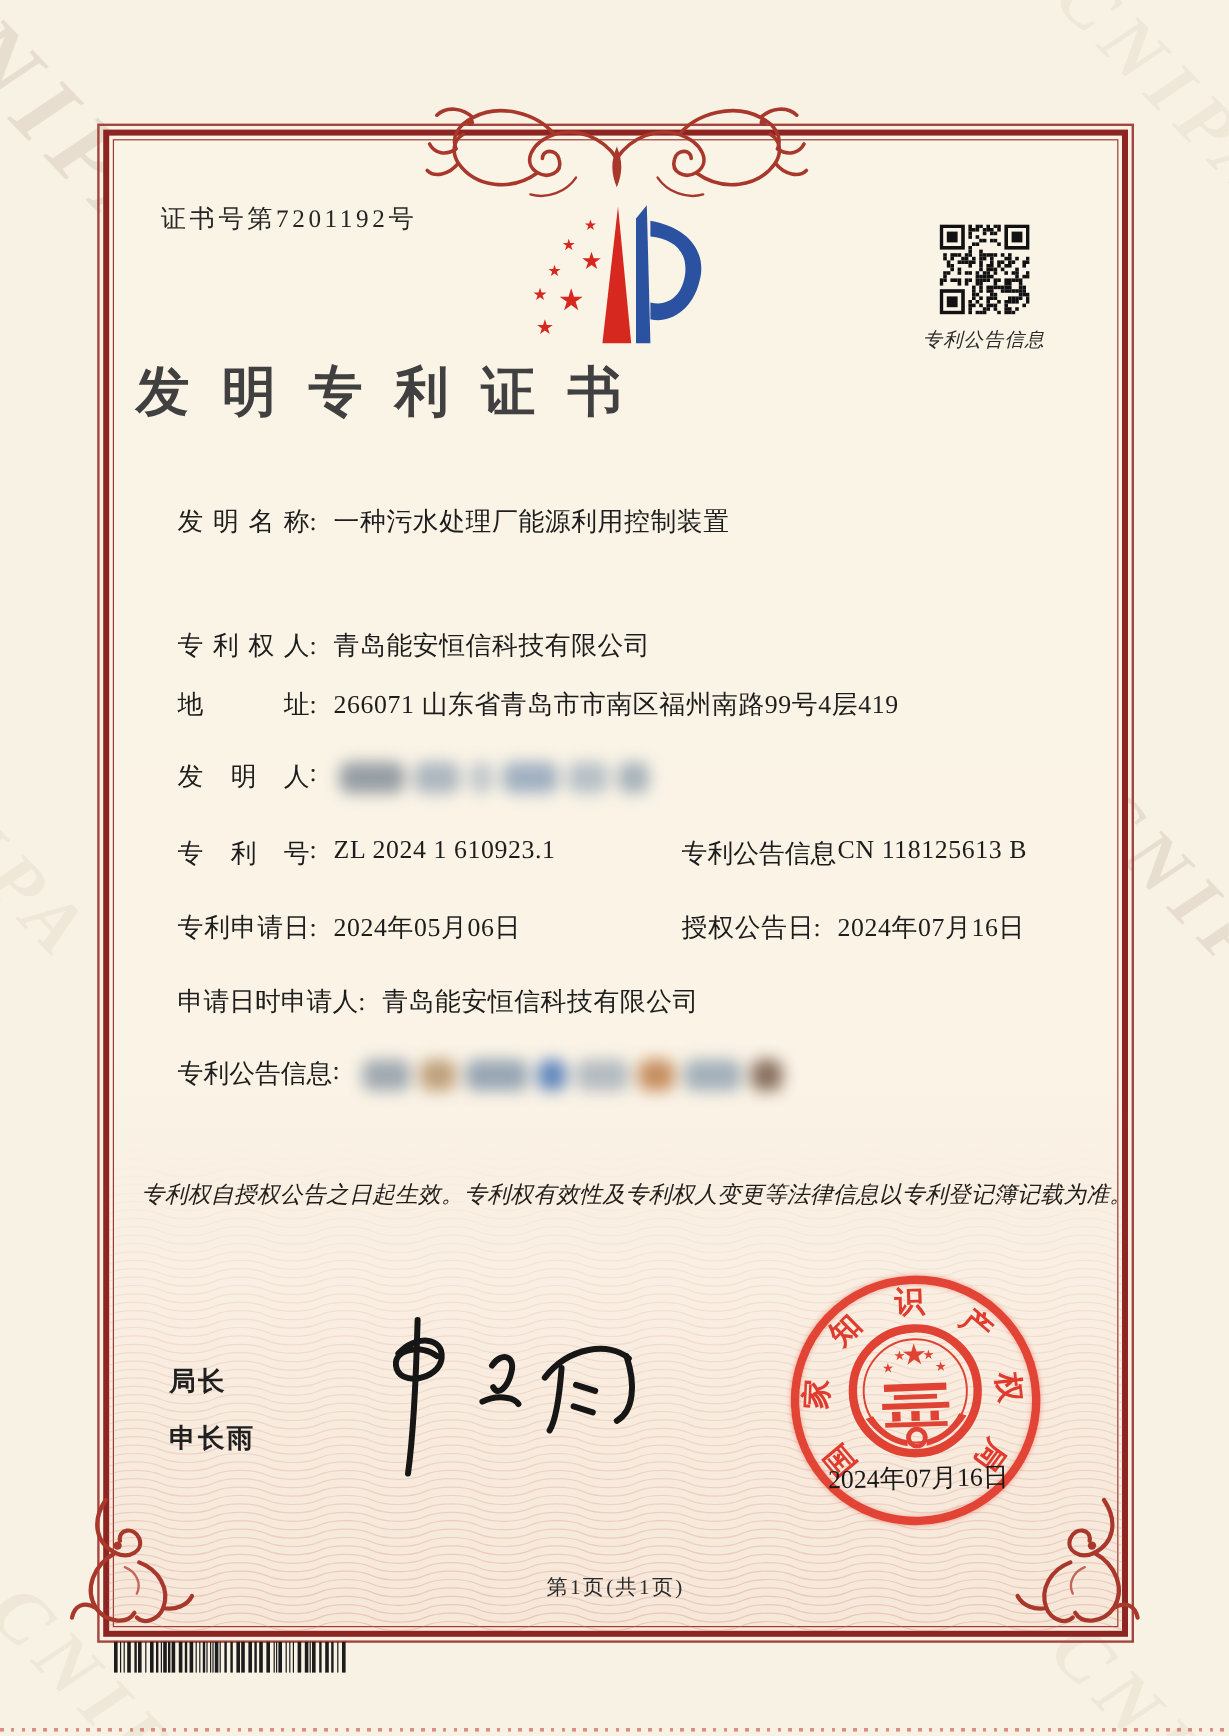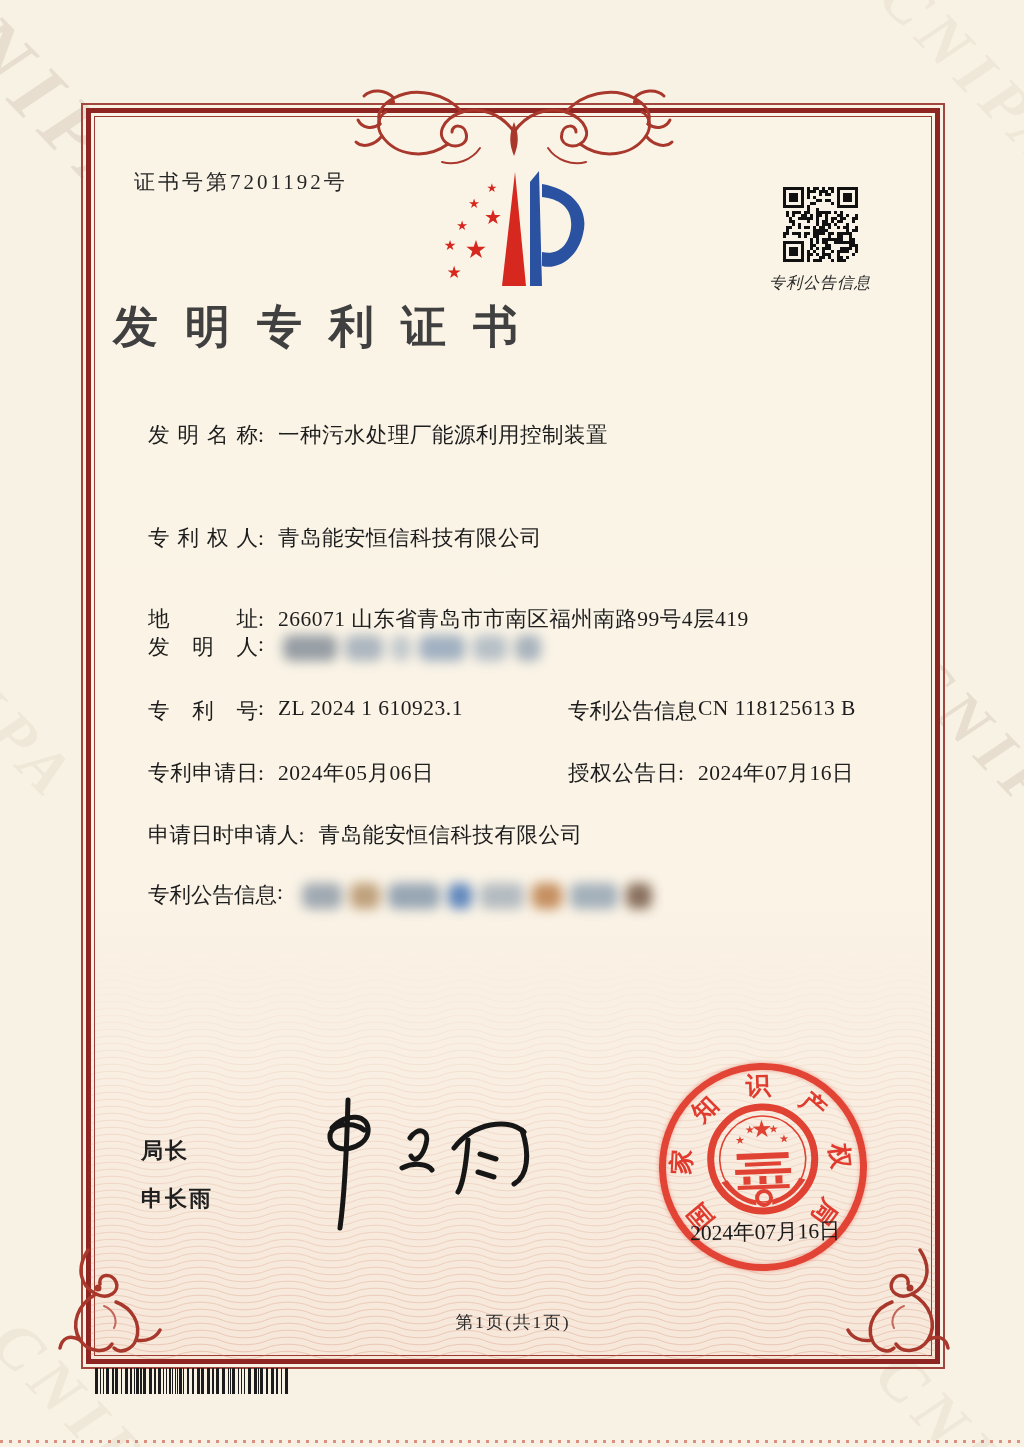--- a/index.html
+++ b/index.html
@@ -430,21 +430,21 @@
 <div class="qr-caption">专利公告信息</div>
 
 <div class="title">发明专利证书</div>
 
 <div class="row" style="top:420px;">
   <span class="lbl">发明名称</span><span class="cln">:</span><span class="val">一种污水处理厂能源利用控制装置</span>
 </div>
 <div class="row" style="top:508px;margin-top:15px;">
   <span class="lbl">专利权人</span><span class="cln">:</span><span class="val">青岛能安恒信科技有限公司</span>
 </div>
-<div class="row" style="top:604px;">
+<div class="row" style="top:572px;">
   <span class="lbl">地址</span><span class="cln">:</span><span class="val">266071 山东省青岛市市南区福州南路99号4层419</span>
 </div>
 <div class="row" style="top:632px;">
   <span class="lbl">发明人</span><span class="cln">:</span>
   <span class="redact">
     <i style="width:54px;background:#7d8894;"></i><i style="width:38px;background:#9aa8b6;"></i><i style="width:20px;background:#b4bec6;"></i><i style="width:46px;background:#8ba0b8;"></i><i style="width:34px;background:#a7b4c0;"></i><i style="width:26px;background:#93a3b2;"></i>
   </span>
 </div>
 <div class="row" style="top:696px;">
   <span class="lbl">专利号</span><span class="cln">:</span><span class="val">ZL 2024 1 610923.1</span>
@@ -458,20 +458,21 @@
   <span class="lbl wide">申请日时申请人</span><span class="cln">:</span><span class="val">青岛能安恒信科技有限公司</span>
 </div>
 <div class="row" style="top:880px;">
   <span class="lbl wide">专利公告信息</span><span class="cln">:</span>
   <span class="redact">
     <i style="width:40px;background:#8a97a5;"></i><i style="width:30px;background:#b08d62;"></i><i style="width:52px;background:#7f93a8;"></i><i style="width:24px;background:#3d6fb4;"></i><i style="width:44px;background:#a3aeb8;"></i><i style="width:30px;background:#b8763e;"></i><i style="width:48px;background:#8ea0b0;"></i><i style="width:26px;background:#6d4f3c;"></i>
   </span>
 </div>
 
 <div class="legal" style="top:978px;">
+  <div class="l2">专利权自授权公告之日起生效。专利权有效性及专利权人变更等法律信息以专利登记簿记载为准。</div>
 </div>
 
 <div class="signer" style="top:1136px;">局长</div>
 <div class="signer" style="top:1184px;">申长雨</div>
 
 <svg class="abs" style="left:282px;top:1088px;" width="262" height="152" viewBox="0 0 262 152">
   <g stroke="#161616" stroke-width="5" fill="none" stroke-linecap="round" stroke-linejoin="round">
     <path d="M50,40 C64,24 88,26 86,44 C84,62 50,68 48,50 C46,36 70,32 82,42"></path>
     <path d="M66,12 C65,50 63,104 58,140"></path>
     <path d="M128,50 C136,38 148,42 144,56 C141,68 133,76 129,68"></path>

